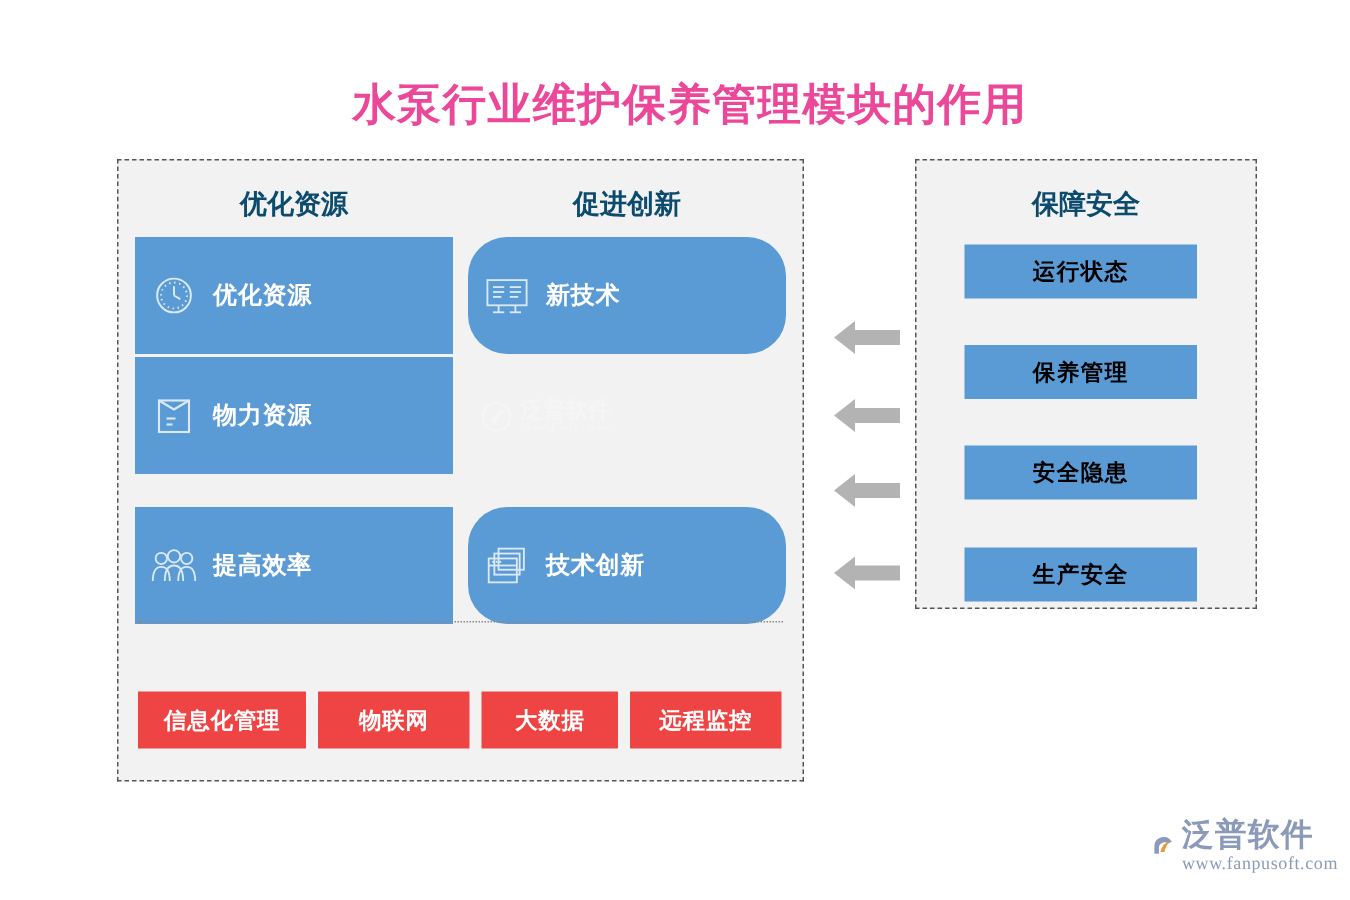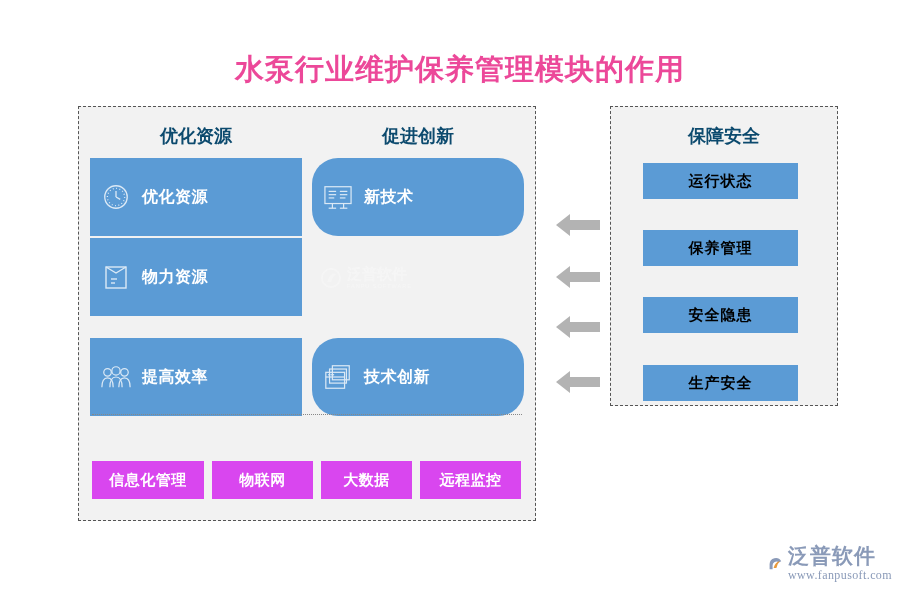--- a/index.html
+++ b/index.html
@@ -137,21 +137,21 @@
     top: 414px;
     width: 430px;
     border-top: 1px dotted #888888;
   }
 
   
   .orange-box {
     position: absolute;
     top: 461px;
     height: 38px;
-    background: #d946ef;
+    background: #ef4444;
     color: #ffffff;
     font-size: 15px;
     font-weight: bold;
     font-family: "Liberation Serif", "DejaVu Serif", serif;
     display: flex;
     align-items: center;
     justify-content: center;
     letter-spacing: 0.5px;
   }
   .ob1 { left: 92px;  width: 112px; }

